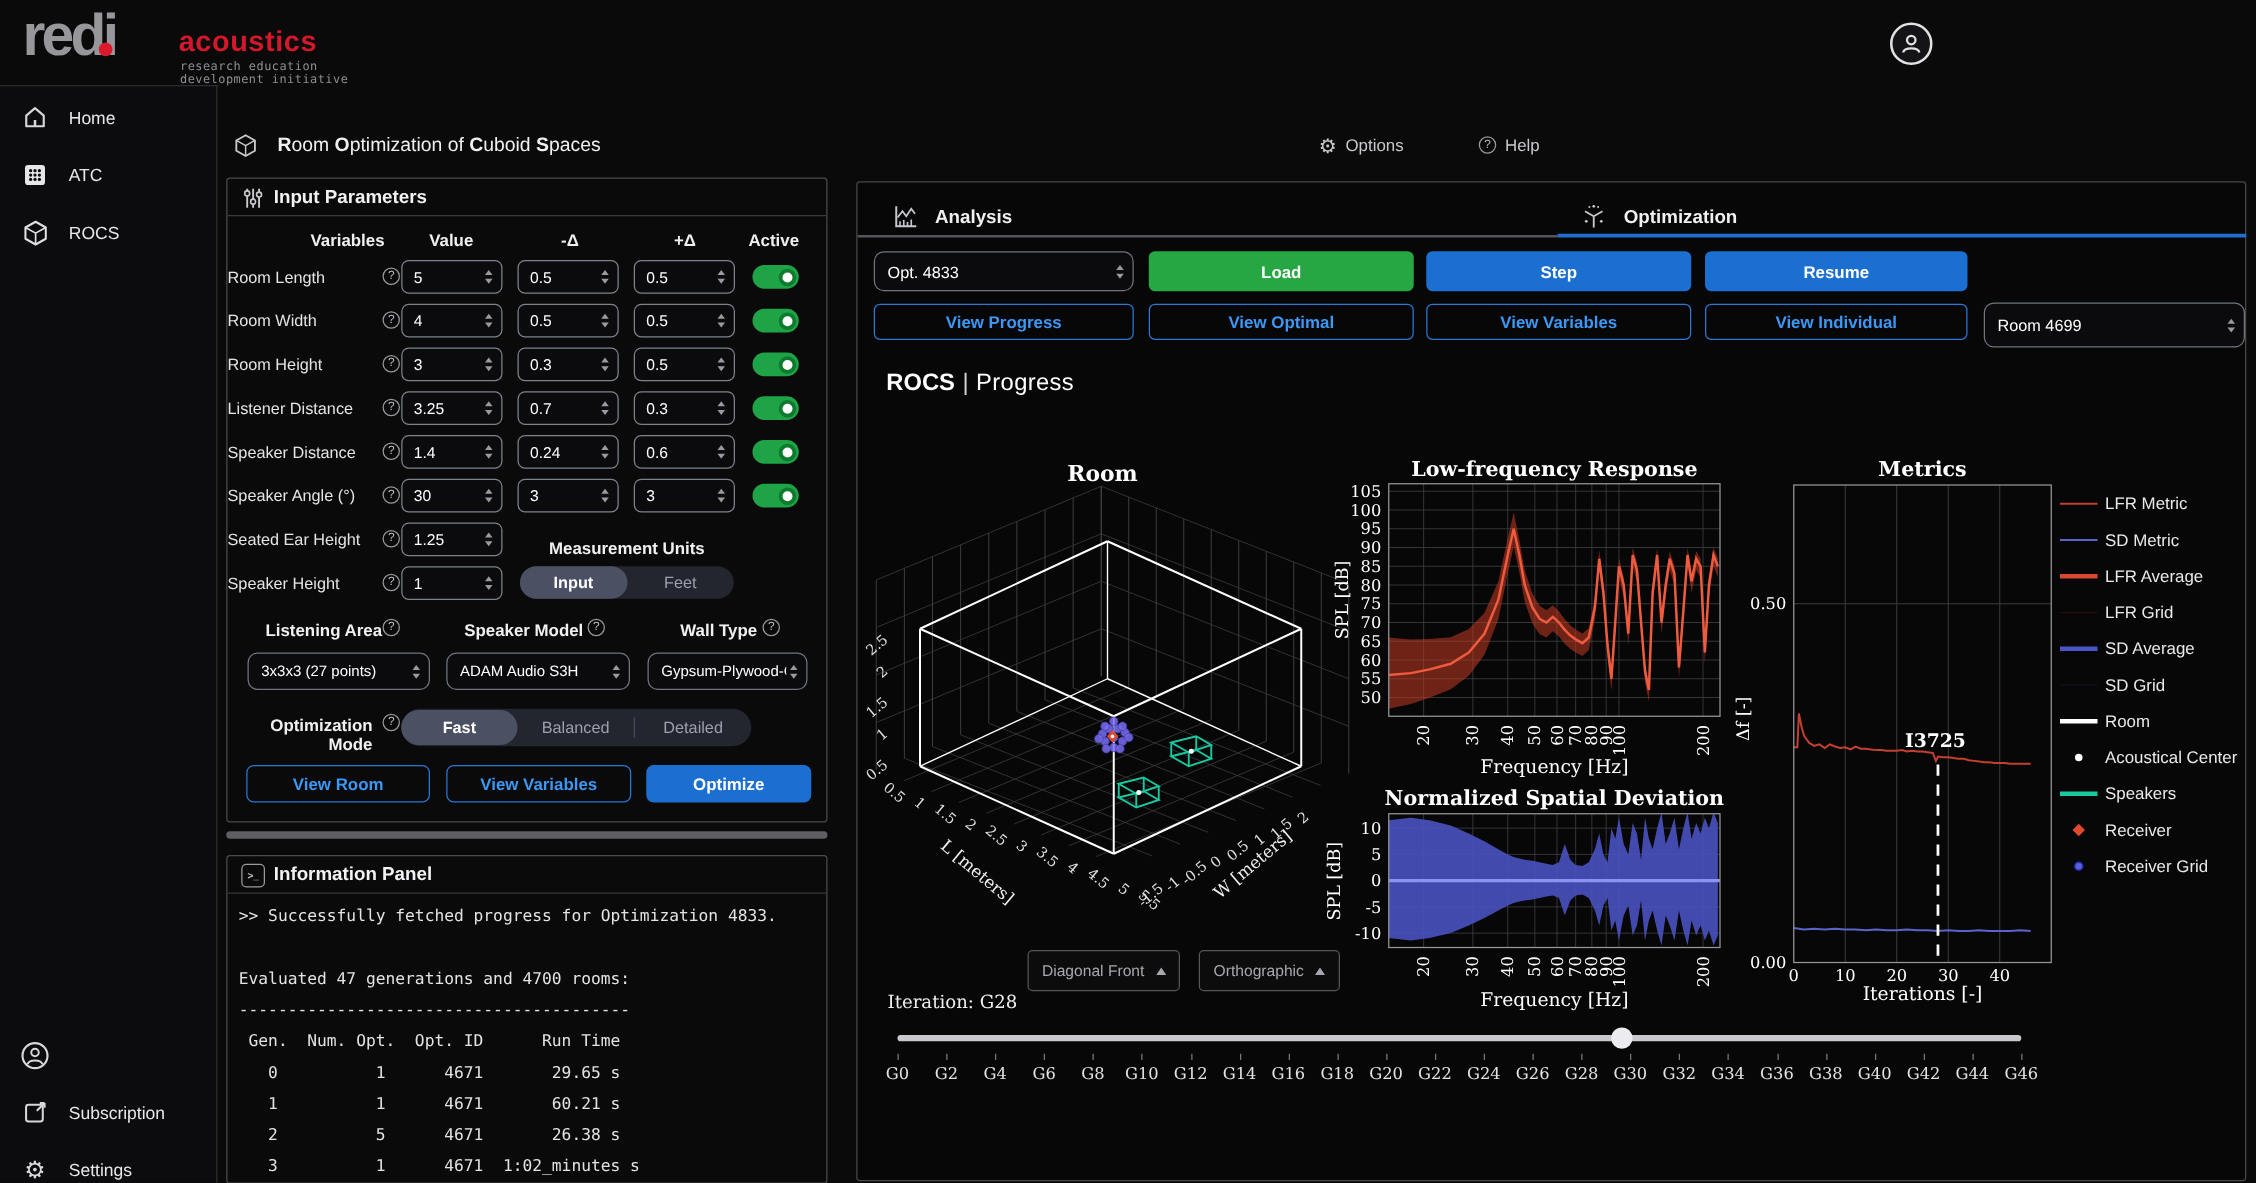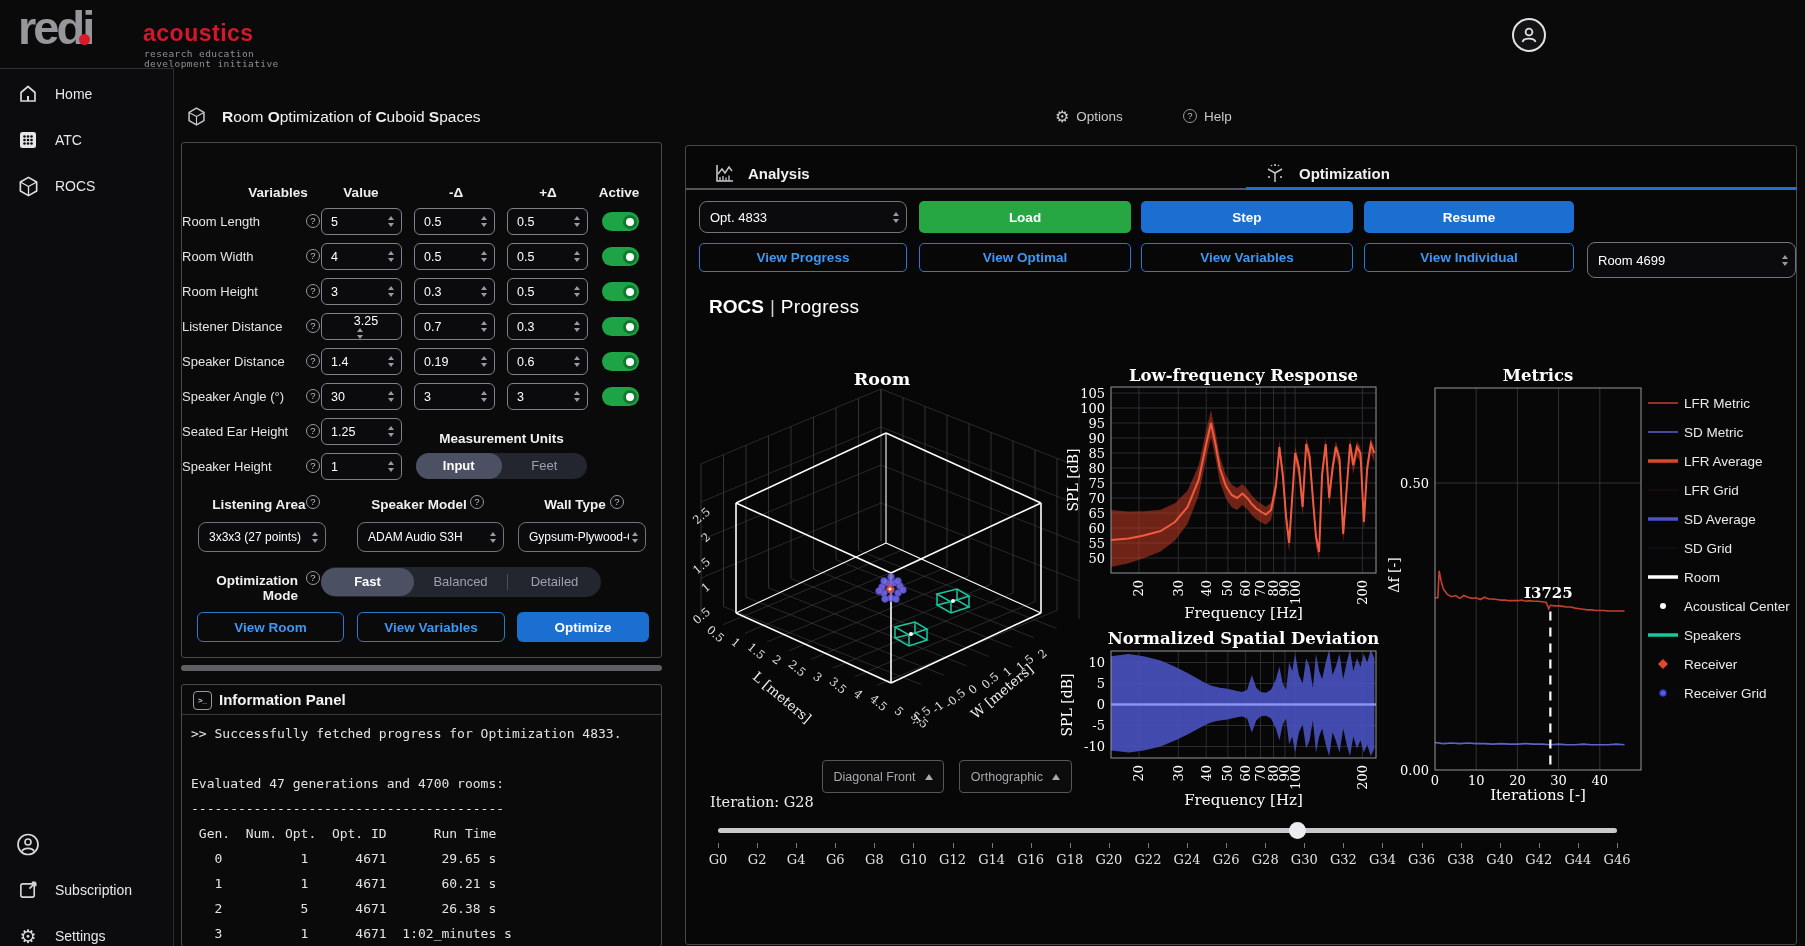--- a/index.html
+++ b/index.html
@@ -193,20 +193,37 @@
       <span style="font-size:16px;font-family:'DejaVu Sans',sans-serif;">⚙</span>
       <span>Options</span>
     </div>
     <div class="opt-btn" id="help-btn">
       <span class="help" style="position:static;">?</span>
       <span>Help</span>
     </div>
   </div>
 
   <div class="panel" id="input-panel">
+    <div class="panel-head">
+      <span class="p-icon">
+        <svg width="19" height="19" viewBox="0 0 20 20">
+            <g stroke="#c8c8cc" stroke-width="1.6">
+              <line x1="5" y1="2" x2="5" y2="18"></line>
+              <line x1="10" y1="2" x2="10" y2="18"></line>
+              <line x1="15" y1="2" x2="15" y2="18"></line>
+            </g>
+            <g fill="#0a0a0b" stroke="#c8c8cc" stroke-width="1.4">
+              <circle cx="5" cy="6" r="2.1"></circle>
+              <circle cx="10" cy="13" r="2.1"></circle>
+              <circle cx="15" cy="7" r="2.1"></circle>
+            </g>
+          </svg>
+      </span>
+      <span class="p-title">Input Parameters</span>
+    </div>
 
     <span class="col-head" style="left:96px;">Variables</span>
     <span class="col-head" style="left:179px;">Value</span>
     <span class="col-head" style="left:274px;">-Δ</span>
     <span class="col-head" style="left:366px;">+Δ</span>
     <span class="col-head" style="left:437px;">Active</span>
 
     <div id="ip-rows">
         <div class="ip-row" style="top: 65px;">
           <span class="ip-label">Room Length</span>
@@ -288,21 +305,21 @@
               <i class="tri-dn"></i>
             </span>
           </div>
           <div class="toggle" style="left: 420px;">
             <div class="knob"></div>
           </div>
         </div>
         <div class="ip-row" style="top: 170px;">
           <span class="ip-label">Listener Distance</span>
           <span class="help" style="left: 124px;">?</span>
-          <div class="numbox" style="left: 139px; flex-direction: column;">
+          <div class="numbox" style="left: 139px;">
             <span class="nv">3.25</span>
             <span class="spin">
               <i class="tri-up"></i>
               <i class="tri-dn"></i>
             </span>
           </div>
           <div class="numbox" style="left: 232px;">
             <span class="nv">0.7</span>
             <span class="spin">
               <i class="tri-up"></i>
@@ -324,21 +341,21 @@
           <span class="ip-label">Speaker Distance</span>
           <span class="help" style="left: 124px;">?</span>
           <div class="numbox" style="left: 139px;">
             <span class="nv">1.4</span>
             <span class="spin">
               <i class="tri-up"></i>
               <i class="tri-dn"></i>
             </span>
           </div>
           <div class="numbox" style="left: 232px;">
-            <span class="nv">0.19</span>
+            <span class="nv">0.24</span>
             <span class="spin">
               <i class="tri-up"></i>
               <i class="tri-dn"></i>
             </span>
           </div>
           <div class="numbox" style="left: 325px;">
             <span class="nv">0.6</span>
             <span class="spin">
               <i class="tri-up"></i>
               <i class="tri-dn"></i>
@@ -406,21 +423,21 @@
       <div class="seg-opt">Feet</div>
     </div>
 
     <span class="sel-label" style="left:77px; top:354px;">Listening Area</span>
     <span class="help" style="left:124px; top:352px;">?</span>
     <span class="sel-label" style="left:237px; top:354px;">Speaker Model</span>
     <span class="help" style="left:288px; top:352px;">?</span>
     <span class="sel-label" style="left:393px; top:354px;">Wall Type</span>
     <span class="help" style="left:428px; top:352px;">?</span>
 
-    <div class="select" style="left:16px; top:379px; width:128px;">
+    <div class="select" style="left:16px; top:379px; width:146px;">
       <span class="sv">3x3x3 (27 points)</span>
       <span class="spin">
           <i class="tri-up"></i>
           <i class="tri-dn"></i>
         </span>
     </div>
     <div class="select" style="left:175px; top:379px; width:147px;">
       <span class="sv">ADAM Audio S3H</span>
       <span class="spin">
           <i class="tri-up"></i>

